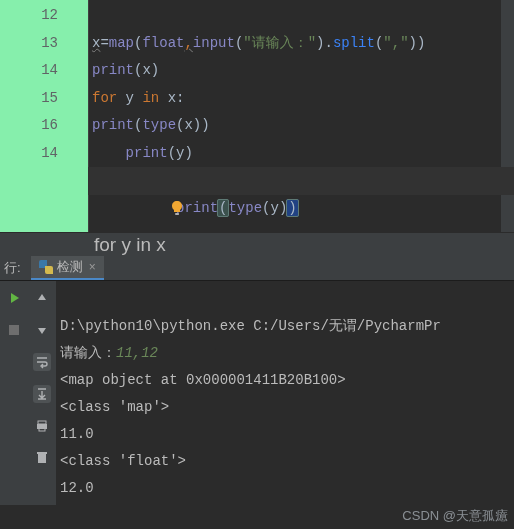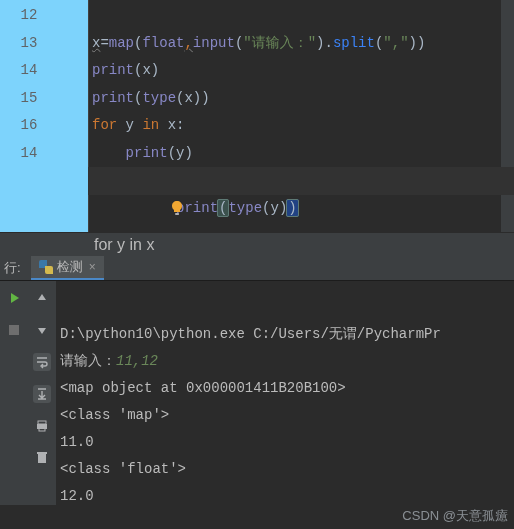--- a/index.html
+++ b/index.html
@@ -7,22 +7,22 @@
     font-family: "Consolas","Courier New",monospace;
     font-size:14px;
     background:#2b2b2b;
     color:#a9b7c6;
     width:514px; height:529px;
     overflow:hidden;
     position:relative;
   }
   .editor { display:flex; height:232px; background:#2b2b2b; position:relative; }
   .gutter {
-    width:88px; background:#7dd3fc; color:#606366;
-    text-align:center; padding-right:30px;
+    width:88px; background:#86efac; color:#606366;
+    text-align:right; padding-right:30px;
     line-height:27.5px; padding-top:2px;
     position:relative; flex-shrink:0;
   }
   .gutter .ln { height:27.5px; position:relative; }
   .code-area { flex:1; position:relative; line-height:27.5px; padding-top:2px;}
   .code-line { height:27.5px; white-space:pre; padding-left:4px;}
   .kw { color:#cc7832; }
   .fn { color:#3b82f6; }
   .str { color:#6a8759; }
   .id { color:#a9b7c6; }
@@ -45,21 +45,21 @@
     position:absolute; left:88px; top:0; bottom:0;
     width:1px; background:#404040;
   }
   .right-strip {
     position:absolute; right:0; top:0; width:13px; height:232px;
     background:#3c3f41;
   }
   .breadcrumb {
     background:#3c3f41; color:#bbbbbb;
     height:24px; line-height:24px; padding-left:94px;
-    font-family:"Segoe UI",Arial,sans-serif; font-size:16px;
+    font-family:"Segoe UI",Arial,sans-serif; font-size:19px;
     border-top:1px solid #2b2b2b;
   }
   .tool-header {
     background:#3c3f41; height:24px;
     display:flex; align-items:center;
     font-family:"Segoe UI",Arial,sans-serif; font-size:13px;
     color:#bbbbbb; padding-left:2px;
   }
   .tab {
     display:flex; align-items:center; gap:4px;
@@ -93,21 +93,21 @@
     display:flex; flex-direction:column; align-items:center;
     padding-top:8px; gap:14px;
   }
   .tb-icon {
     width:18px; height:18px; display:flex;
     align-items:center; justify-content:center;
     color:#afb1b3; cursor:pointer; border-radius:3px;
   }
   .tb-icon.active { background:#4e5254; }
   .console {
-    flex:1; padding:13px 4px; line-height:27px;
+    flex:1; padding:5px 4px; line-height:27px;
     color:#bbbbbb;
     overflow:hidden; white-space:pre;
   }
   .console .user-in { color:#6a8759; font-style:italic; }
   .watermark {
     position:absolute; right:6px; bottom:4px;
     color:#9aa0a6; font-size:13px;
     font-family:"Segoe UI",Arial,sans-serif;
     opacity:0.85;
     margin-top:14px;
@@ -125,22 +125,22 @@
     <div class="ln">13</div>
     <div class="ln">14</div>
     <div class="ln">15</div>
     <div class="ln">16</div>
     <div class="ln">14</div>
   </div>
   <div class="code-area">
     <div class="code-line"></div>
     <div class="code-line"><span class="id squig">x</span><span class="op">=</span><span class="bi2">map</span><span class="punc">(</span><span class="bi2">float</span><span class="comma-sep squig">,</span><span class="bi2">input</span><span class="punc">(</span><span class="str">"请输入："</span><span class="punc">)</span><span class="punc">.</span><span class="fn">split</span><span class="punc">(</span><span class="str">","</span><span class="punc">)</span><span class="punc">)</span></div>
     <div class="code-line"><span class="bi2">print</span><span class="punc">(</span><span class="id">x</span><span class="punc">)</span></div>
+    <div class="code-line"><span class="kw">for</span><span class="id"> y </span><span class="kw">in</span><span class="id"> x</span><span class="punc">:</span></div>
     <div class="code-line"><span class="bi2">print</span><span class="punc">(</span><span class="bi2">type</span><span class="punc">(</span><span class="id">x</span><span class="punc">)</span><span class="punc">)</span></div>
-    <div class="code-line"><span class="kw">for</span><span class="id"> y </span><span class="kw">in</span><span class="id"> x</span><span class="punc">:</span></div>
     <div class="code-line">    <span class="bi2">print</span><span class="punc">(</span><span class="id">y</span><span class="punc">)</span></div>
     <div class="code-line caret-line" style="position:relative;">
       <span style="position:absolute;left:14px;top:4px;">
         <svg width="16" height="16" viewBox="0 0 16 16">
           <path d="M8 1 C5 1 3 3 3 6 C3 8 4 9 5 10 L5 12 L11 12 L11 10 C12 9 13 8 13 6 C13 3 11 1 8 1 Z" fill="#f0a732"></path>
           <rect x="6" y="13" width="4" height="2" rx="1" fill="#b0b0b0"></rect>
         </svg>
       </span>    <span class="bi2">print</span><span class="hl-bracket">(</span><span class="bi2">type</span><span class="punc">(</span><span class="id">y</span><span class="punc">)</span><span class="hl-bracket select-hl">)</span></div>
   </div>
 </div>

